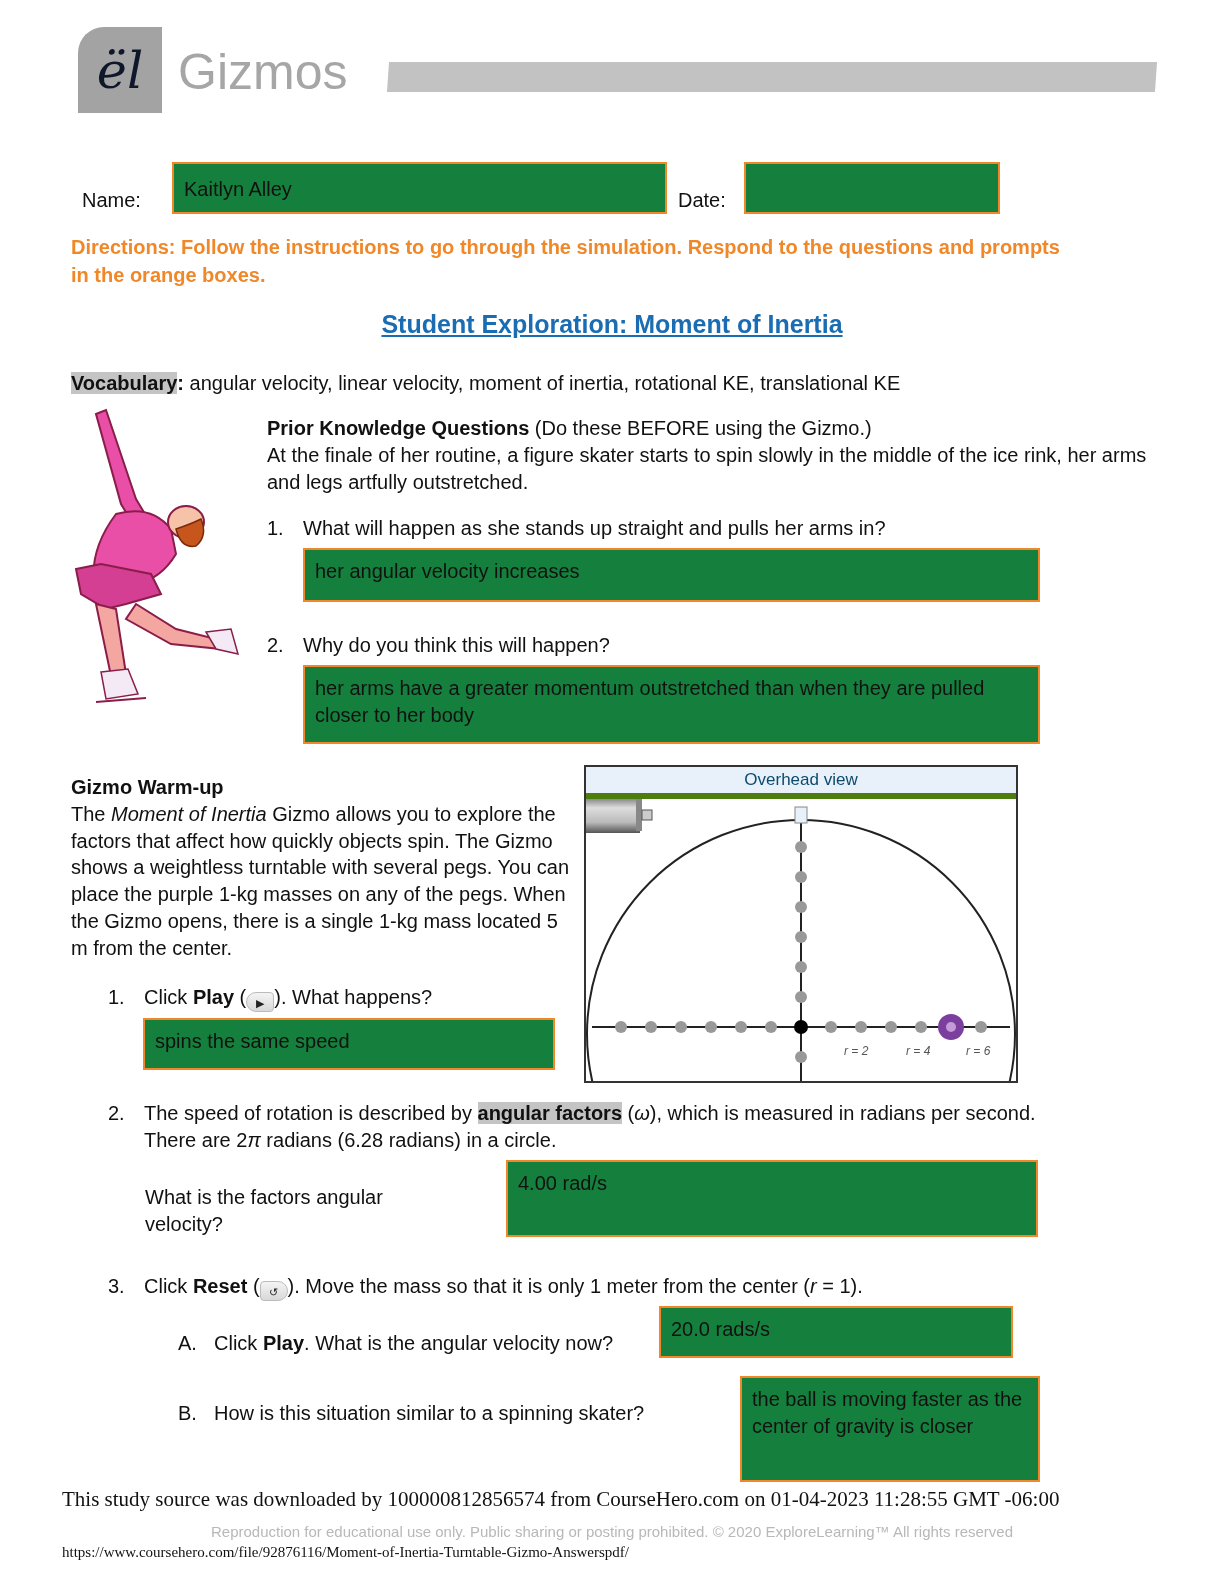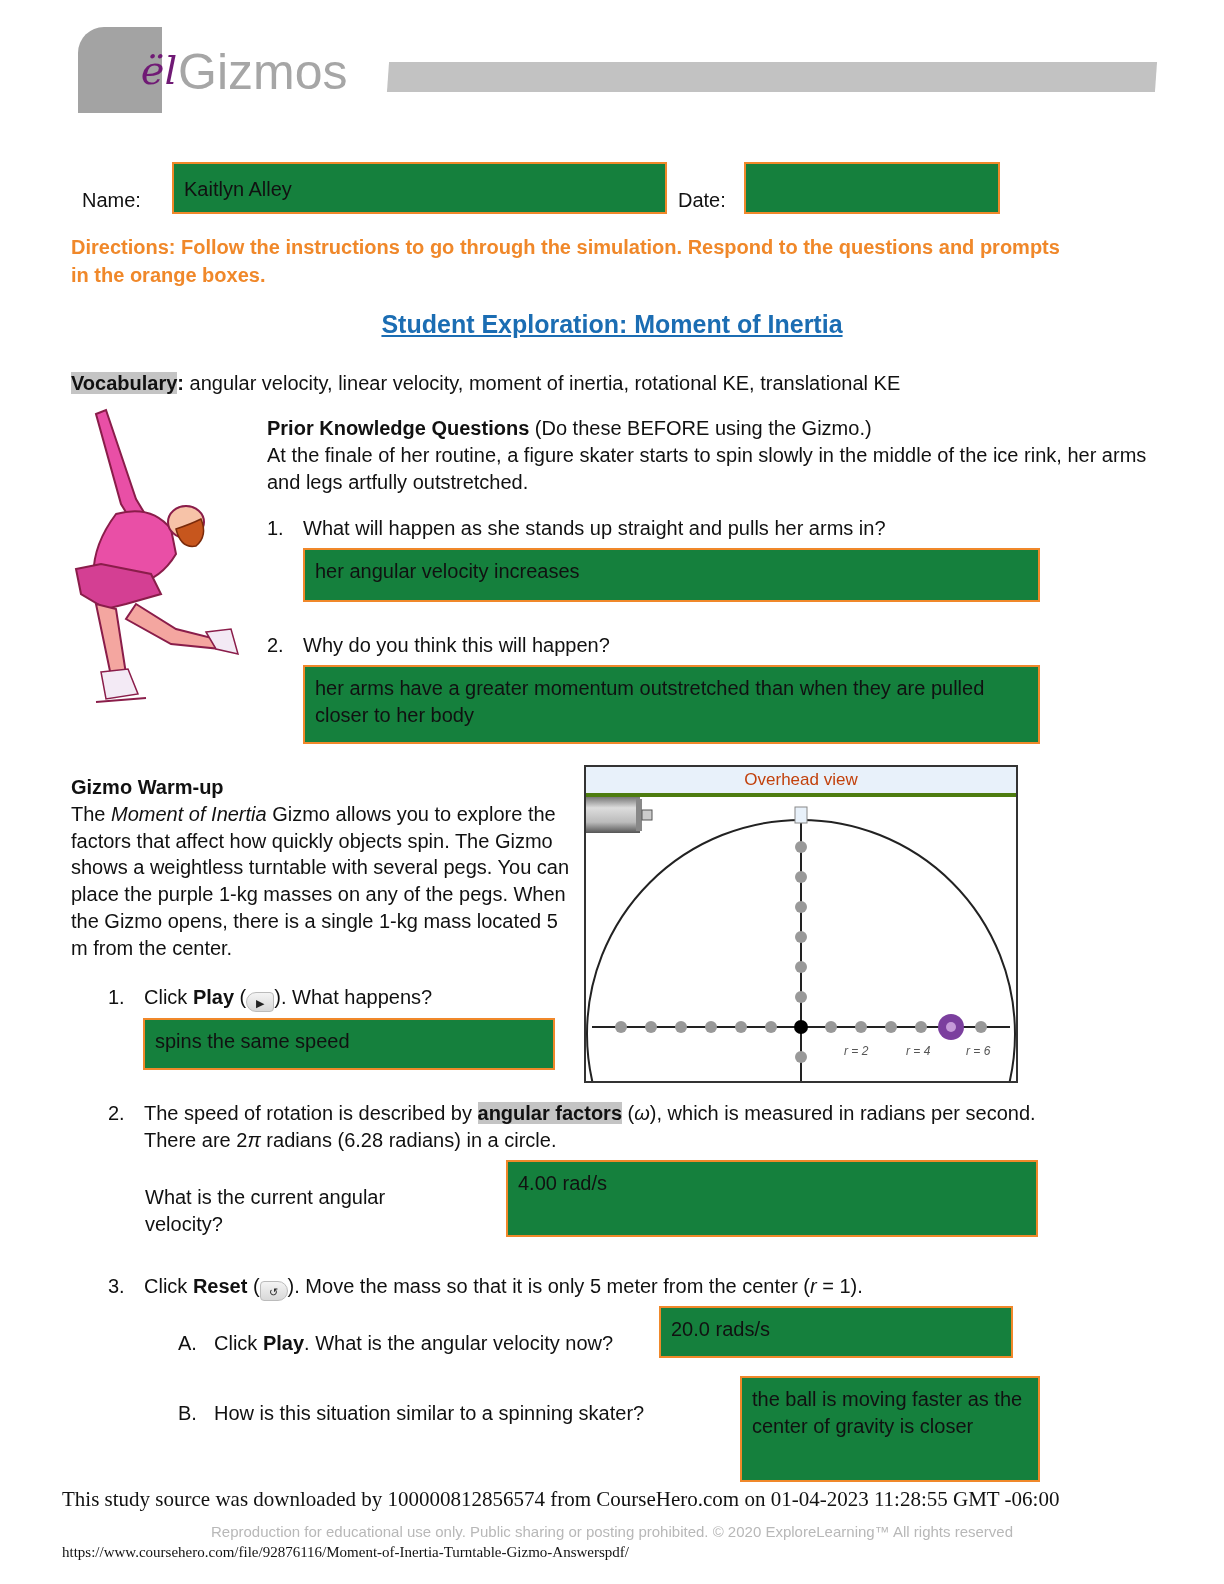--- a/index.html
+++ b/index.html
@@ -10,22 +10,22 @@
   .obox { position: absolute; border: 2px solid #f0882a; box-sizing: border-box;
           padding: 8px 10px; font-size: 20px; line-height: 27px; background: #15803d; }
   .bold { font-weight: bold; }
   .ital { font-style: italic; }
   .hl { background: #c4c4c4; }
 
   
   #logo-box { left: 78px; top: 27px; width: 84px; height: 86px; background: #a3a3a3;
               border-top-left-radius: 26px; }
   #logo-glyph { left: 0; top: 0; width: 84px; height: 86px; display: flex; align-items: center;
-                justify-content: center; color: #701a75; font-family: "DejaVu Serif", serif;
-                font-style: italic; font-size: 40px; padding-left: 39px; }
+                justify-content: center; color: #0f172a; font-family: "DejaVu Serif", serif;
+                font-style: italic; font-size: 51px; }
   #brand { left: 178px; top: 40px; font-size: 50px; color: #a6a6a6; font-weight: normal;
            letter-spacing: 0px; line-height: 64px; }
   #header-bar { left: 388px; top: 62px; width: 768px; height: 30px; background: #c2c2c2;
                 transform: skewX(-4deg); }
 
   
   #name-label { left: 82px; top: 176px; }
   #name-box { left: 172px; top: 162px; width: 495px; height: 52px; padding: 12px 10px; }
   #date-label { left: 678px; top: 176px; }
   #date-box { left: 744px; top: 162px; width: 256px; height: 52px; }
@@ -49,22 +49,22 @@
 
   
   #warmup { left: 71px; top: 763px; width: 500px; line-height: 26.8px; }
   #wq1 { left: 108px; top: 973px; }
   #wa1 { left: 143px; top: 1018px; width: 412px; height: 52px; }
 
   
   #gizmo { left: 584px; top: 765px; width: 434px; height: 318px; border: 2px solid #333;
            box-sizing: border-box; background: #fff; overflow: hidden; }
   #gizmo-header { left: 0; top: 0; width: 100%; height: 26px; background: #e8f1fa;
-                  border-bottom: 4px solid #4d7c0f; text-align: center; font-size: 17px;
-                  line-height: 25px; color: #c2410c; }
+                  border-bottom: 6px solid #4d7c0f; text-align: center; font-size: 17px;
+                  line-height: 25px; color: #0c4a6e; }
   #gizmo-svg { left: 0; top: 0; }
 
   .play-btn { display: inline-block; width: 28px; height: 20px; border-radius: 10px 4px 4px 10px;
               background: linear-gradient(#f4f4f4, #d8d8d8); border: 1px solid #bbb;
               vertical-align: -3px; text-align: center; font-size: 11px; line-height: 20px;
               color: #222; box-sizing: border-box; }
 
   #wq2 { left: 108px; top: 1089px; width: 1040px; }
   #wq2-sub { left: 145px; top: 1173px; width: 300px; }
   #wa2 { left: 506px; top: 1160px; width: 532px; height: 77px; }
@@ -200,25 +200,25 @@
     <text x="320" y="288" font-size="12" font-style="italic" fill="#555" font-family="Liberation Sans, sans-serif">r = 4</text>
     <text x="380" y="288" font-size="12" font-style="italic" fill="#555" font-family="Liberation Sans, sans-serif">r = 6</text>
   </svg>
   <div id="gizmo-header" class="abs">Overhead view</div>
 </div>
 
 <div id="wq2" class="abs txt">
   <span class="num">2.</span><span>The speed of rotation is described by </span><span class="bold hl">angular factors</span><span> (</span><span class="ital">ω</span><span>), which is measured in radians per second.</span><br>
   <span class="num"></span><span>There are 2</span><span class="ital">π</span><span> radians (6.28 radians) in a circle.</span>
 </div>
-<div id="wq2-sub" class="abs txt">What is the current angular velocity?</div>
+<div id="wq2-sub" class="abs txt">What is the factors angular velocity?</div>
 <div id="wa2" class="obox">4.00 rad/s</div>
 
 <div id="wq3" class="abs txt">
-  <span class="num">3.</span><span>Click </span><span class="bold">Reset</span><span> (</span><span class="play-btn" style="border-radius:4px 10px 10px 4px">↺</span><span>). Move the mass so that it is only 5 meter from the center (</span><span class="ital">r</span><span> = 1).</span>
+  <span class="num">3.</span><span>Click </span><span class="bold">Reset</span><span> (</span><span class="play-btn" style="border-radius:4px 10px 10px 4px">↺</span><span>). Move the mass so that it is only 1 meter from the center (</span><span class="ital">r</span><span> = 1).</span>
 </div>
 
 <div id="wq3a" class="abs txt">
   <span class="num">A.</span><span>Click </span><span class="bold">Play</span><span>. What is the angular velocity now?</span>
 </div>
 <div id="wa3a" class="obox">20.0 rads/s</div>
 
 <div id="wq3b" class="abs txt">
   <span class="num">B.</span><span>How is this situation similar to a spinning skater?</span>
 </div>

